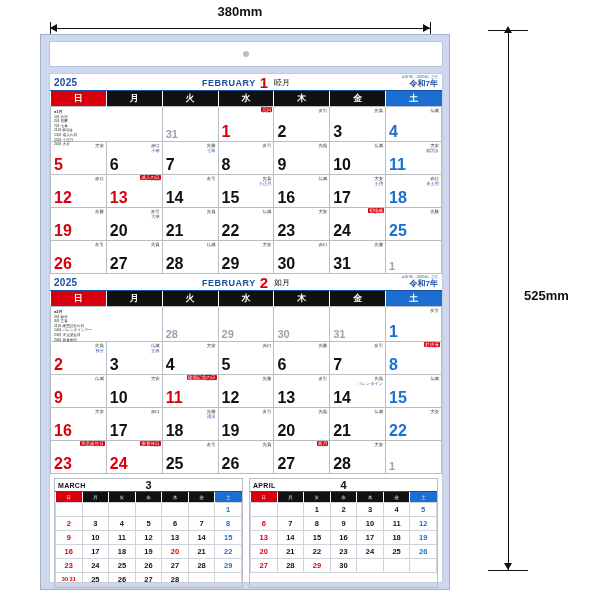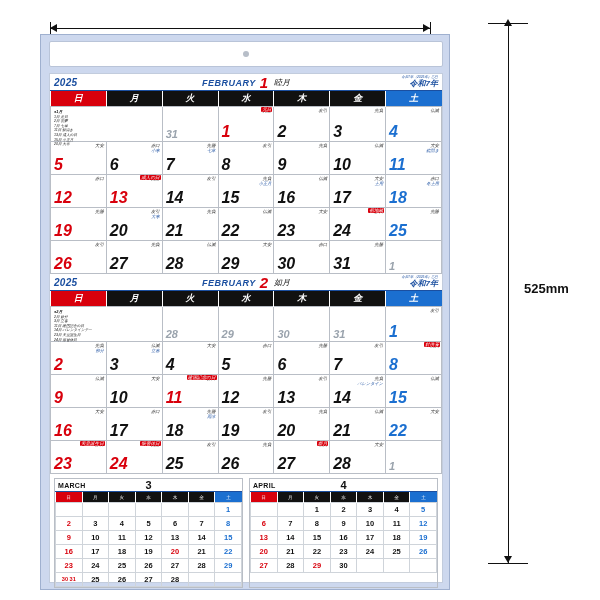--- a/index.html
+++ b/index.html
@@ -23,21 +23,21 @@
   }
   .dim-top .tick{
     position:absolute;top:18px;width:1px;height:13px;background:#111;
   }
   .dim-top .arrL{position:absolute;left:10px;top:20px;width:0;height:0;
     border-top:4px solid transparent;border-bottom:4px solid transparent;border-right:7px solid #111;}
   .dim-top .arrR{position:absolute;left:383px;top:20px;width:0;height:0;
     border-top:4px solid transparent;border-bottom:4px solid transparent;border-left:7px solid #111;}
 
   .dim-right{
-    position:absolute;left:468px;top:13px;width:130px;height:560px;text-decoration:underline;
+    position:absolute;left:468px;top:20px;width:130px;height:560px;text-decoration:underline;
   }
   .dim-right .line{
     position:absolute;left:40px;top:10px;width:1px;height:540px;background:#111;
   }
   .dim-right .lbl{
     position:absolute;left:56px;top:268px;font-size:13px;font-weight:bold;color:#111;
   }
   .dim-right .arrT{position:absolute;left:36px;top:6px;width:0;height:0;
     border-left:4px solid transparent;border-right:4px solid transparent;border-bottom:7px solid #111;}
   .dim-right .arrB{position:absolute;left:36px;top:543px;width:0;height:0;
@@ -60,21 +60,21 @@
   .hanger .hole{
     position:absolute;left:50%;top:50%;width:6px;height:6px;margin:-3px 0 0 -3px;
     background:#b7bec8;border-radius:50%;
   }
   .page{
     position:absolute;left:8px;top:38px;width:394px;height:510px;
     background:#ffffff;border:1px solid #c2ccdd;box-sizing:border-box;
   }
 
   
-  .month{position:relative;box-sizing:border-box;font-style:italic;}
+  .month{position:relative;box-sizing:border-box;}
   .m-head{
     position:relative;height:17px;
     border-bottom:1px solid #1b4fa0;
     display:flex;align-items:center;
     padding:0 4px;box-sizing:border-box;
   }
   .m-year{color:#1b4fa0;font-size:10px;font-weight:bold;letter-spacing:.3px;}
   .m-center{
     position:absolute;left:0;right:0;top:0;height:17px;
     display:flex;align-items:center;justify-content:center;gap:4px;pointer-events:none;
@@ -147,20 +147,21 @@
     border:1px solid #cfd4da;
   }
   table.mini-cal td.sun{color:#d8000c;}
   table.mini-cal td.sat{color:#1b6fd0;}
   table.mini-cal td.two{font-size:5.6px;line-height:1.05;}
 </style>
 </head>
 <body>
 
 <div class="dim-top">
+  <div class="lbl">380mm</div>
   <div class="line"></div>
   <div class="tick" style="left:10px"></div>
   <div class="tick" style="left:390px"></div>
   <div class="arrL"></div>
   <div class="arrR"></div>
 </div>
 
 <div class="dim-right">
   <div class="line"></div>
   <div class="tickT"></div>

